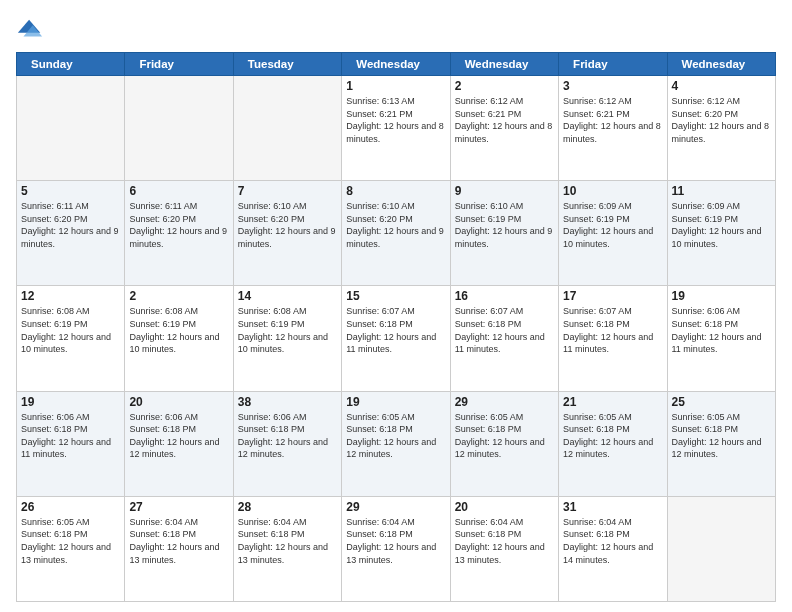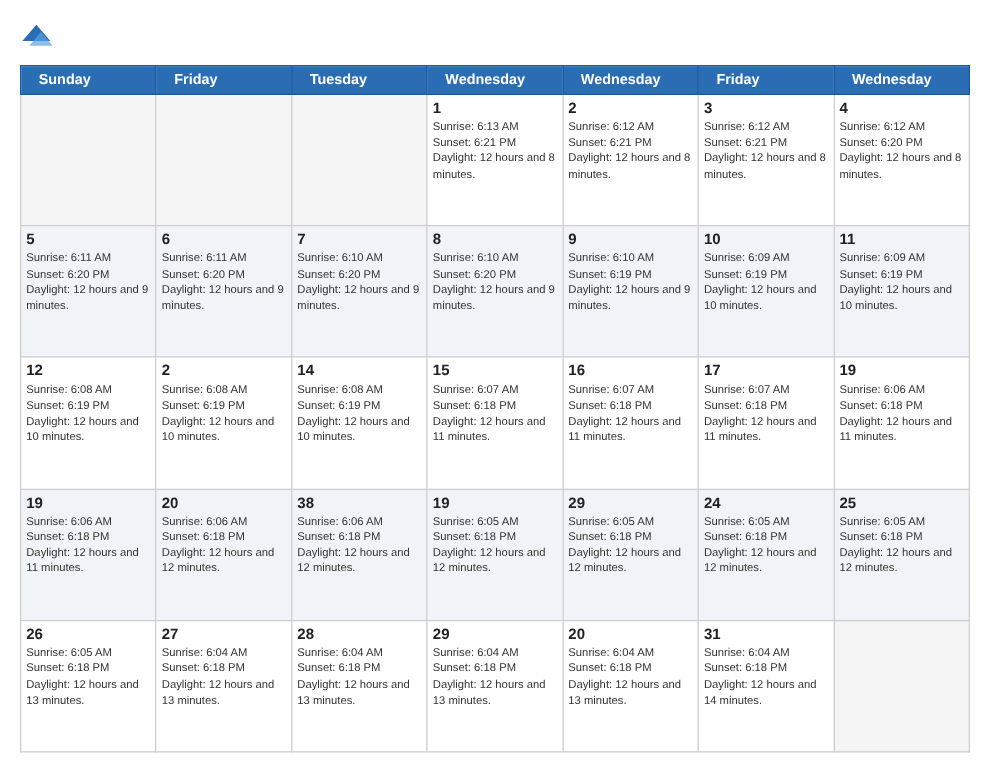--- a/index.html
+++ b/index.html
@@ -232,21 +232,21 @@
           </td>
           <td>
             <div class="day-number">19</div>
             <div class="day-info">Sunrise: 6:05 AM<br>Sunset: 6:18 PM<br>Daylight: 12 hours and 12 minutes.</div>
           </td>
           <td>
             <div class="day-number">29</div>
             <div class="day-info">Sunrise: 6:05 AM<br>Sunset: 6:18 PM<br>Daylight: 12 hours and 12 minutes.</div>
           </td>
           <td>
-            <div class="day-number">24</div>
+            <div class="day-number">21</div>
             <div class="day-info">Sunrise: 6:05 AM<br>Sunset: 6:18 PM<br>Daylight: 12 hours and 12 minutes.</div>
           </td>
           <td>
             <div class="day-number">25</div>
             <div class="day-info">Sunrise: 6:05 AM<br>Sunset: 6:18 PM<br>Daylight: 12 hours and 12 minutes.</div>
           </td>
         </tr>
         <tr>
           <td>
             <div class="day-number">26</div>

